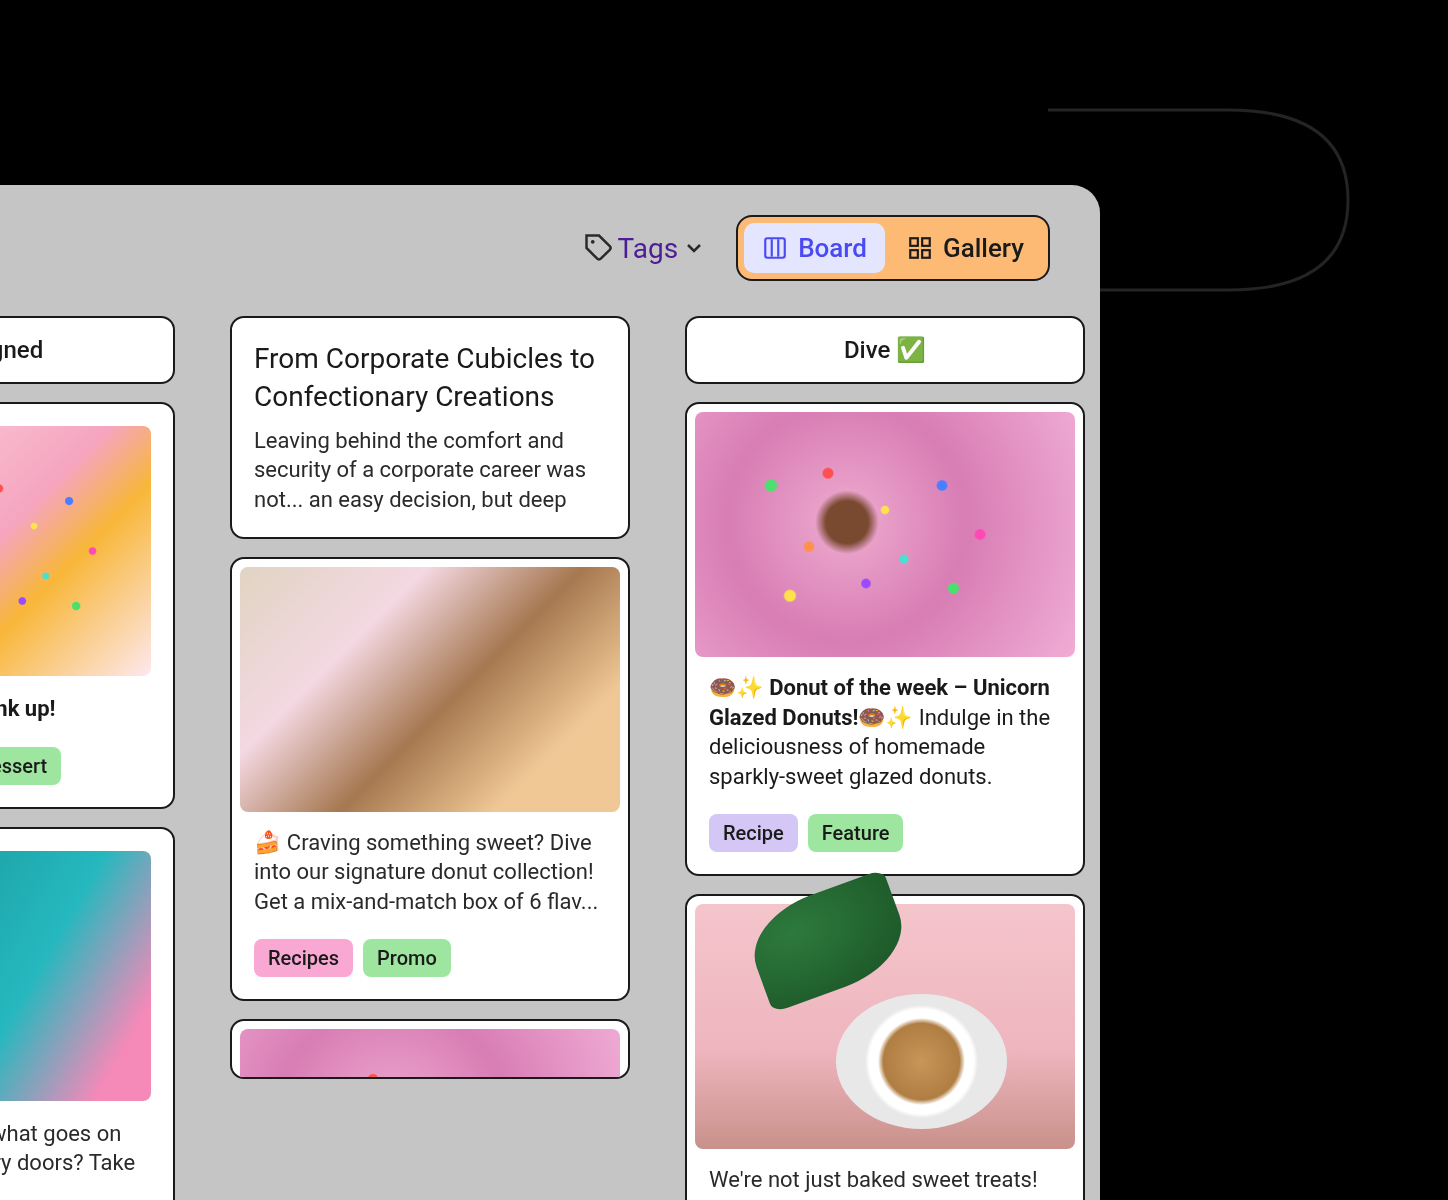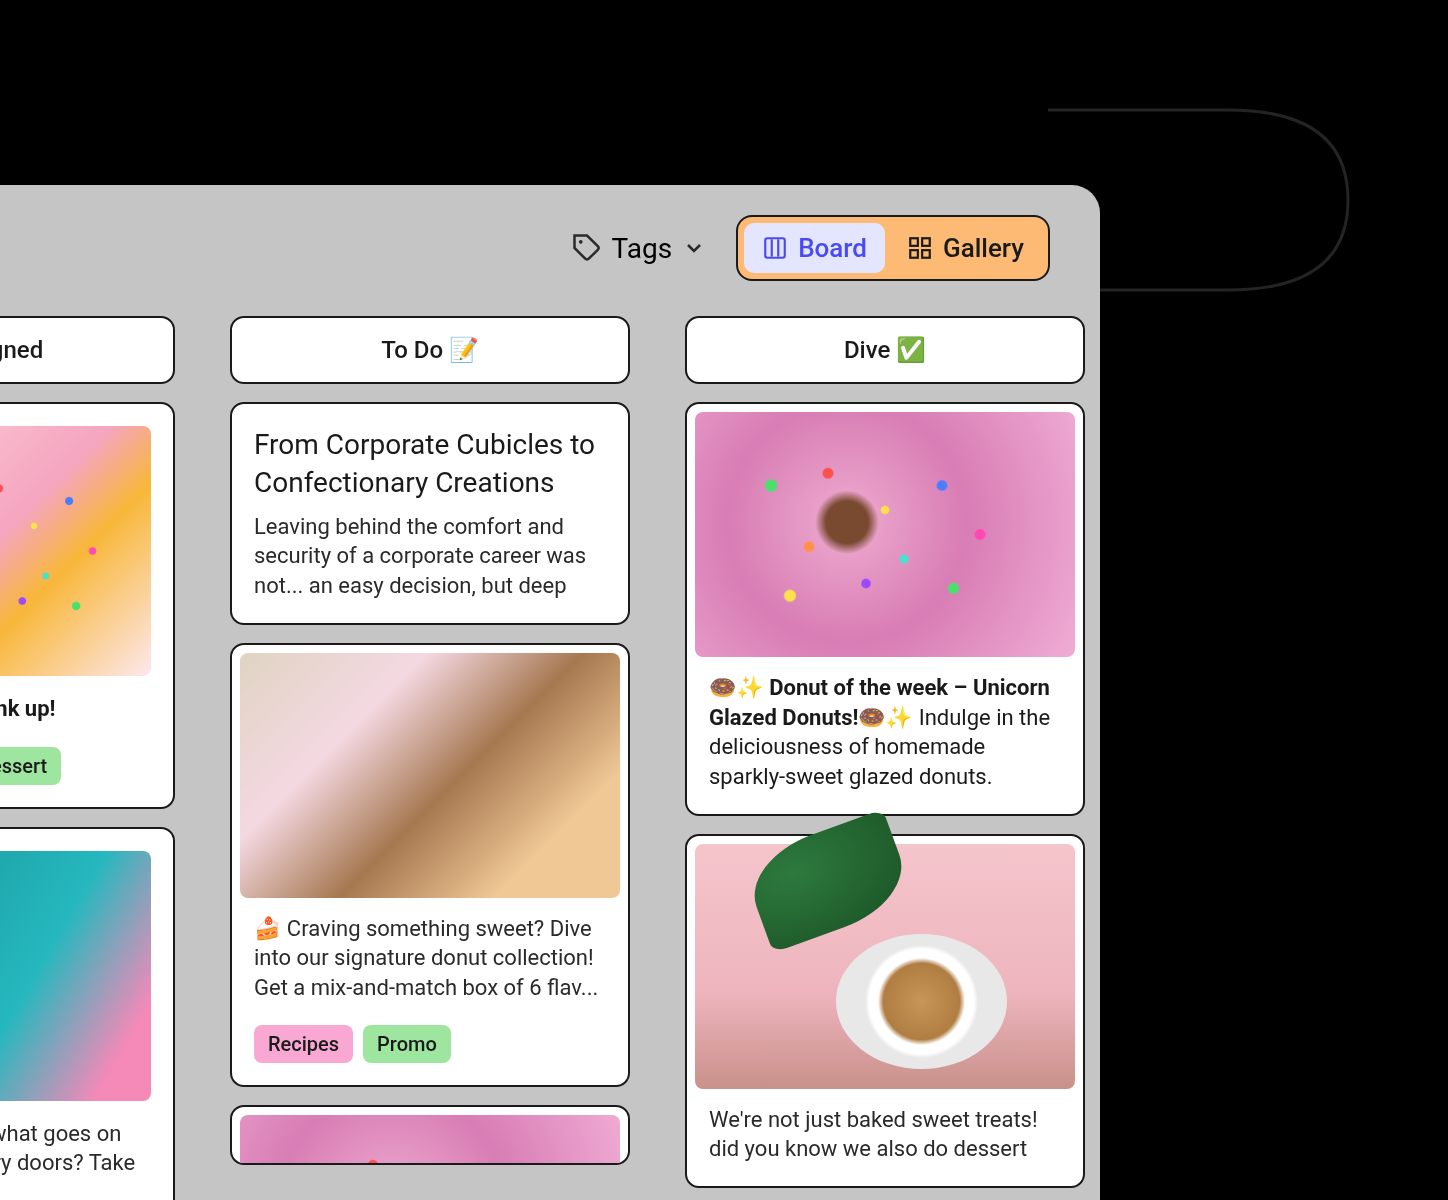--- a/index.html
+++ b/index.html
@@ -35,23 +35,23 @@
       display: flex;
       justify-content: flex-end;
       align-items: center;
       gap: 30px;
       margin-bottom: 35px;
       padding-right: 10px;
     }
     .tags-filter {
       display: flex;
       align-items: center;
-      gap: 10px;
+      gap: 4px;
       font-size: 28px;
-      color: #000000;
+      color: #4c1d95;
       cursor: pointer;
     }
     .view-switcher {
       display: flex;
       background: #fdba74;
       border: 2px solid #1a1a1a;
       border-radius: 16px;
       padding: 6px;
       gap: 4px;
     }
@@ -274,21 +274,20 @@
 
       <div class="card" style="border-radius:0 14px 14px 0;padding-left:0;">
         <div class="card-img card-img-first img-bakery"></div>
         <div class="col1-card2-body" style="white-space:pre-line;">ndered what goes on
 ed bakery doors? Take a
 ur small but mighty kitc...</div>
       </div>
     </div>
 
     <div class="column">
-      <div class="column-header">To Do 📝</div>
 
       <div class="card">
         <div class="card-title">From Corporate Cubicles to Confectionary Creations</div>
         <div class="card-body">Leaving behind the comfort and security of a corporate career was not... an easy decision, but deep</div>
       </div>
 
       <div class="card" style="padding:8px 8px 22px 8px;">
         <div class="card-img img-donutbox" style="margin-bottom:14px;"></div>
         <div style="padding:0 14px;">
           <div class="card-body" style="margin-top:16px;">🍰 Craving something sweet? Dive into our signature donut collection! Get a mix-and-match box of 6 flav...</div>
@@ -306,20 +305,24 @@
 
     <div class="column">
       <div class="column-header">Dive ✅</div>
 
       <div class="card" style="padding:8px 8px 22px 8px;">
         <div class="card-img img-donuts sprinkles" style="margin-bottom:14px;"></div>
         <div style="padding:0 14px;">
           <div class="card-text-inline" style="margin-top:16px;">
             <span class="bold">🍩✨ Donut of the week – Unicorn Glazed Donuts!🍩✨</span><span> Indulge in the deliciousness of homemade sparkly-sweet glazed donuts.</span>
           </div>
+          <div class="tags-row">
+            <span class="tag tag-lavender">Recipe</span>
+            <span class="tag tag-green">Feature</span>
+          </div>
         </div>
       </div>
 
       <div class="card" style="padding:8px 8px 22px 8px;">
         <div class="card-img img-coffee" style="margin-bottom:14px;">
           <div class="leaf"></div>
           <div class="coffee-cup"></div>
         </div>
         <div style="padding:0 14px;">
           <div class="card-body" style="margin-top:16px;">We're not just baked sweet treats! did you know we also do dessert</div>

